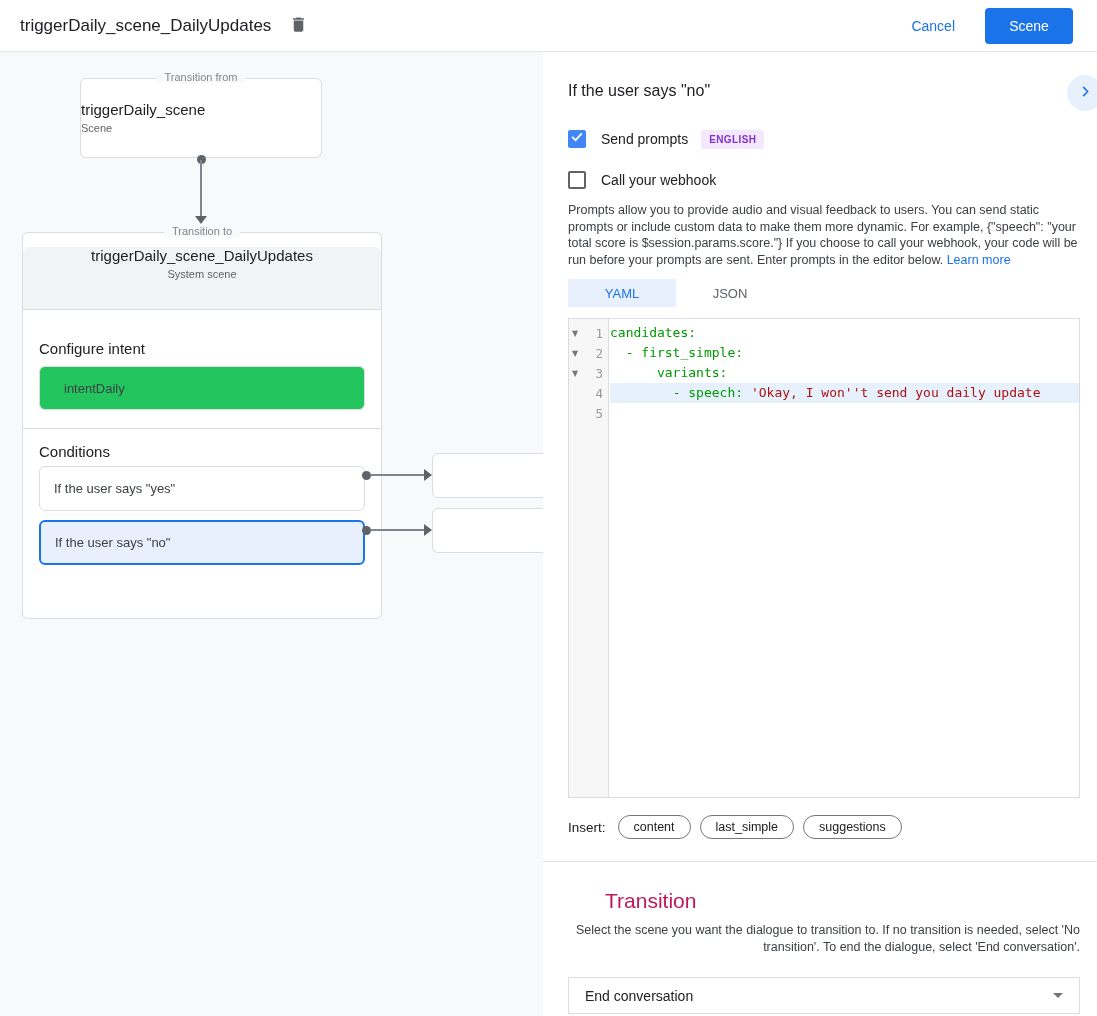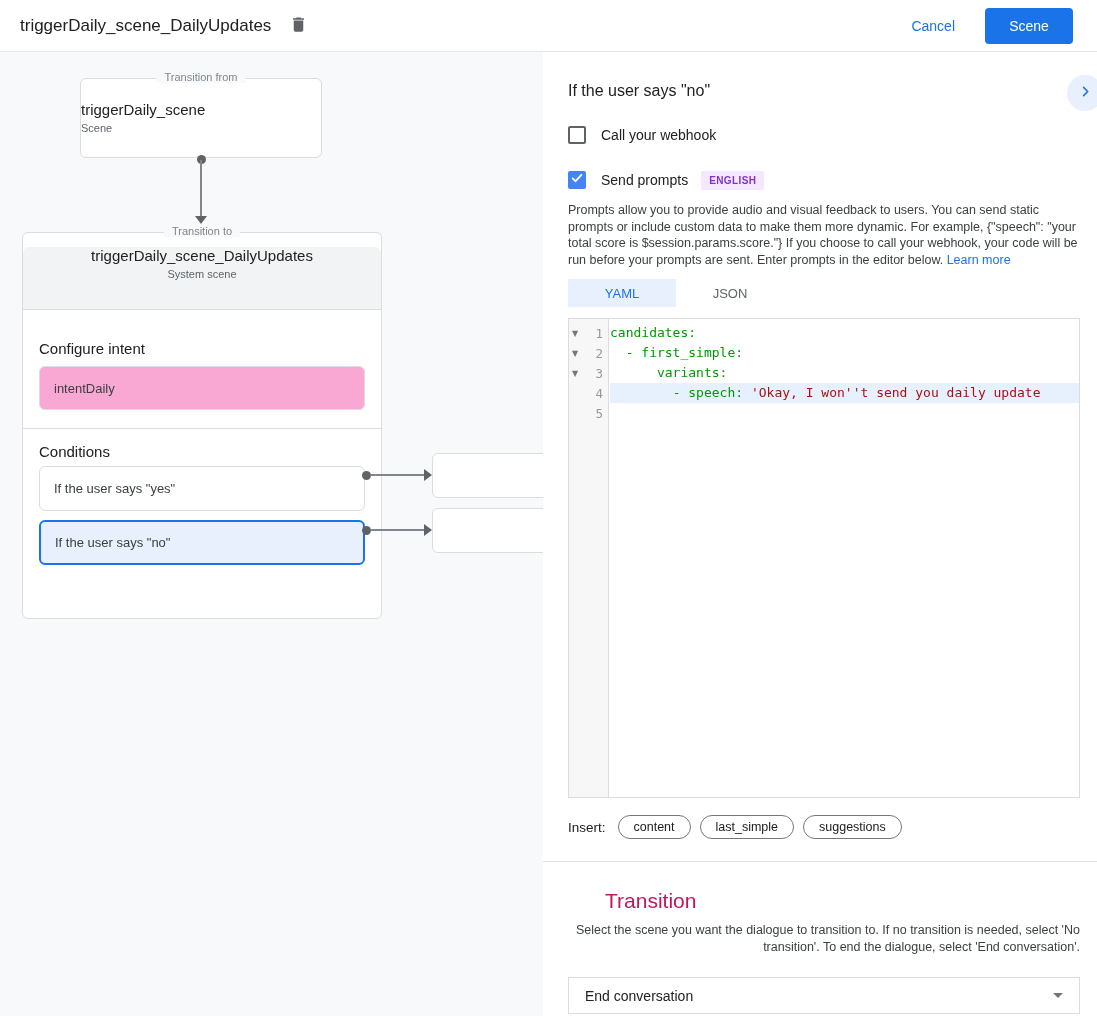--- a/index.html
+++ b/index.html
@@ -47,21 +47,21 @@
   .to-box-header {
     background: #f1f3f4; border-bottom: 1px solid #dadce0; border-radius: 6px 6px 0 0;
     height: 63px; text-align: center;
   }
   .to-box-header .node-title { margin-top: 14px; }
   .to-box-body { padding: 0 16px; }
   .section-label { font-size: 15px; color: #202124; }
   .intent-label { margin-top: 30px; }
   .intent-field {
     margin-top: 9px; height: 44px; border: 1px solid #dadce0; border-radius: 6px;
-    background: #f9a8d4; display: flex; align-items: center; padding: 0 14px;
+    background: #22c55e; display: flex; align-items: center; padding: 0 24px;
     font-size: 13px; color: #3c4043; cursor: pointer;
   }
   .to-divider { border-top: 1px solid #dadce0; margin: 18px -16px 0 -16px; }
   .conditions-label { margin-top: 14px; }
   .cond-card {
     margin-top: 6px; height: 45px; border: 1px solid #dadce0; border-radius: 6px;
     background: #fff; display: flex; align-items: center; padding: 0 14px;
     font-size: 13px; color: #3c4043; cursor: pointer;
   }
   .cond-card.selected { margin-top: 9px; border: 2px solid #1a73e8; background: #e8f0fe; }
@@ -203,37 +203,37 @@
     <span class="panel-title">If the user says "no"</span>
     <button class="collapse-btn">
       <span>
         <svg width="15" height="15" viewBox="0 0 24 24">
             <path d="M9 5.5l6.5 6.5L9 18.5" stroke="#1a73e8" stroke-width="2.6" fill="none" stroke-linecap="round" stroke-linejoin="round"></path>
           </svg>
       </span>
     </button>
   </div>
 
-  <div class="check-row first">
-    <div class="checkbox"></div>
-    <span class="check-label">Call your webhook</span>
-  </div>
-
   <div class="check-row second">
     <div class="checkbox checked">
       <span>
         <svg width="14" height="14" viewBox="0 0 24 24">
             <path d="M4.5 12.5l5 5 10-11" stroke="#fff" stroke-width="3" fill="none" stroke-linecap="round"></path>
           </svg>
       </span>
     </div>
     <span class="check-label">Send prompts</span>
     <span class="lang-badge">ENGLISH</span>
   </div>
 
+  <div class="check-row first">
+    <div class="checkbox"></div>
+    <span class="check-label">Call your webhook</span>
+  </div>
+
   <p class="panel-desc"><span>Prompts allow you to provide audio and visual feedback to users. You can send static prompts or include custom data to make them more dynamic. For example, {"speech": "your total score is $session.params.score."} If you choose to call your webhook, your code will be run before your prompts are sent. Enter prompts in the editor below. </span><a class="learn-more">Learn more</a></p>
 
   <div class="tabs">
     <button class="tab active">YAML</button>
     <button class="tab">JSON</button>
   </div>
 
   <div class="editor">
     <div class="gutter">
       <div class="gutter-row">

